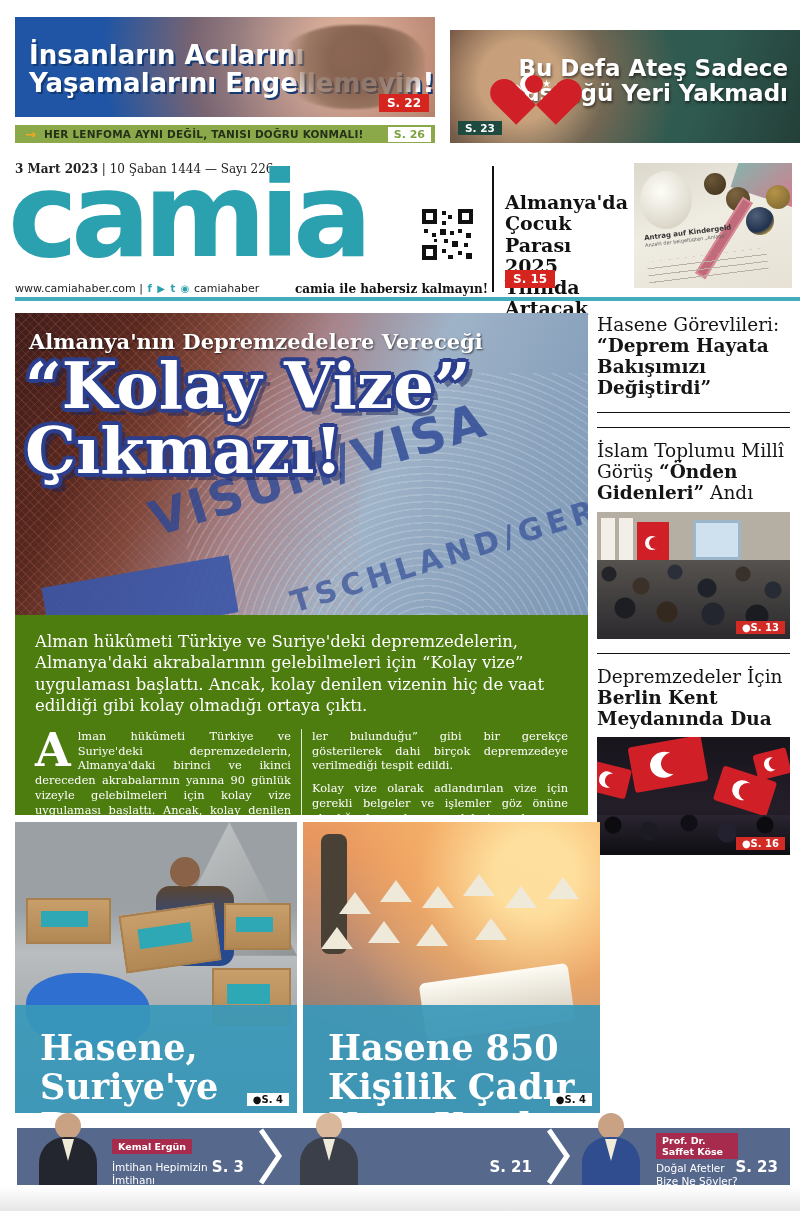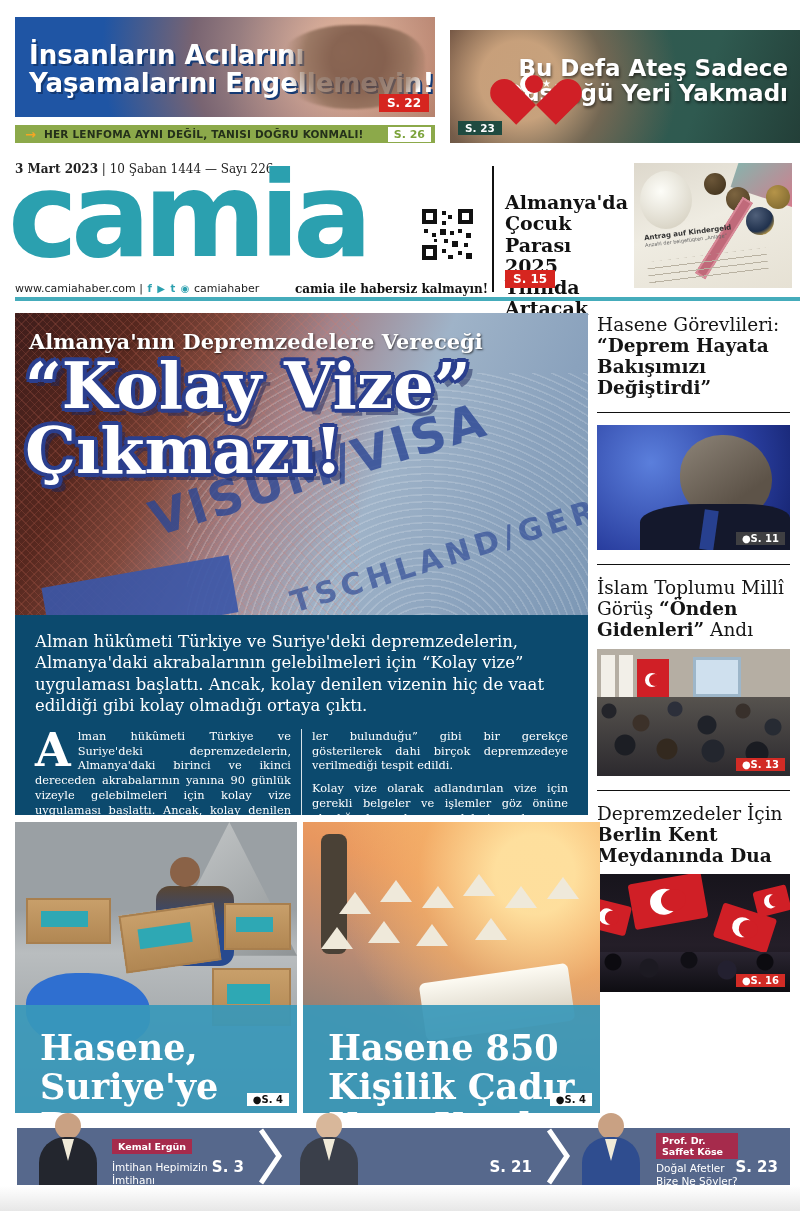--- a/index.html
+++ b/index.html
@@ -75,21 +75,21 @@
   .visa1{position:absolute;left:128px;top:128px;transform:rotate(-17deg);font-size:48px;font-weight:bold;
      color:rgba(43,70,148,.8);letter-spacing:3px;white-space:nowrap;}
   .visa2{position:absolute;left:268px;top:216px;transform:rotate(-17deg);font-size:30px;font-weight:bold;
      color:rgba(43,70,148,.65);letter-spacing:5px;white-space:nowrap;}
   .visa-strip{position:absolute;left:30px;bottom:-14px;width:190px;height:58px;background:#3a57a8;transform:rotate(-10deg);opacity:.9;}
   .kicker{position:absolute;left:14px;top:16px;font-size:21px;font-weight:bold;color:#fff;
      text-shadow:1px 1px 2px rgba(0,0,0,.65);}
   .headline{position:absolute;left:10px;top:40px;font-size:64px;font-weight:bold;color:#fff;line-height:1.02;
      text-shadow:-3px -3px 0 #2b3f8e,3px -3px 0 #2b3f8e,-3px 3px 0 #2b3f8e,3px 3px 0 #2b3f8e,
        -4px 0 0 #2b3f8e,4px 0 0 #2b3f8e,0 -4px 0 #2b3f8e,0 4px 0 #2b3f8e,7px 7px 0 rgba(25,35,90,.5);}
-  .navy{position:absolute;left:0;top:302px;width:573px;height:200px;background:#0c4a6e;color:#fff;
+  .navy{position:absolute;left:0;top:302px;width:573px;height:200px;background:#4d7c0f;color:#fff;
      padding:16px 20px;box-sizing:border-box;}
   .lede{font-size:16.5px;line-height:1.3;}
   .cols{display:flex;margin-top:12px;}
   .col1{width:50%;padding-right:10px;}
   .col2{width:50%;padding-left:10px;border-left:1px solid rgba(255,255,255,.85);}
   .bodytext{font-size:11.4px;line-height:1.3;text-align:justify;}
   .bodytext p{margin:0 0 8px 0;}
   .dropcap{float:left;font-size:46px;line-height:.82;font-weight:bold;margin:3px 7px 0 0;font-family:"DejaVu Serif",serif;}
   .pgref{font-weight:bold;}
 
@@ -303,25 +303,20 @@
 
   <div class="abs sidebar">
 
     <div class="sb-item">
       <p class="sb-title slab"><span>Hasene Görevlileri:</span>
         <b>“Deprem Hayata Bakışımızı Değiştirdi”</b></p>
     </div>
     <div class="sb-div"></div>
 
     <div class="sb-item">
-      <div class="sb-img img-zemmour">
-        <div class="head"></div>
-          <div class="suit"></div>
-        <span class="sb-badge gray">●S. 11</span>
-      </div>
     </div>
     <div class="sb-div"></div>
 
     <div class="sb-item">
       <p class="sb-title slab"><span>İslam Toplumu Millî Görüş</span>
         <b>“Önden Gidenleri”</b>
         <span>Andı</span></p>
       <div class="sb-img img-conf">
         <div class="ban" style="left:4px;"></div>
           <div class="ban" style="left:22px;"></div>

